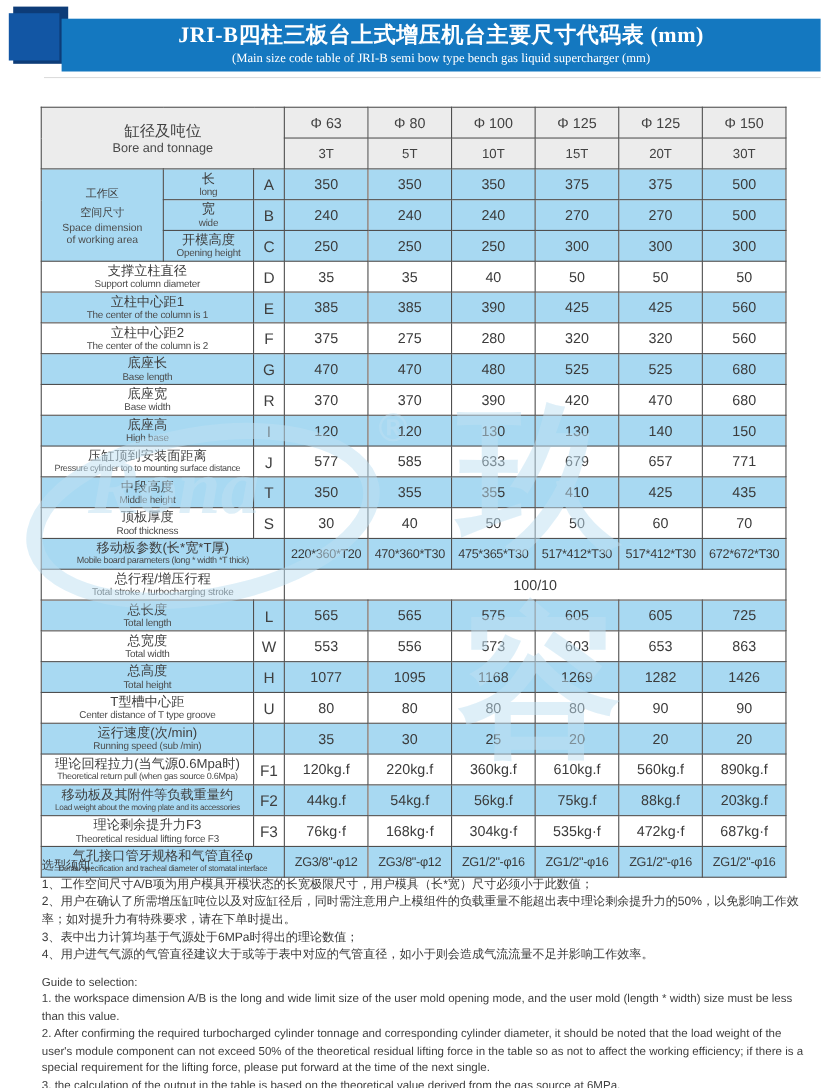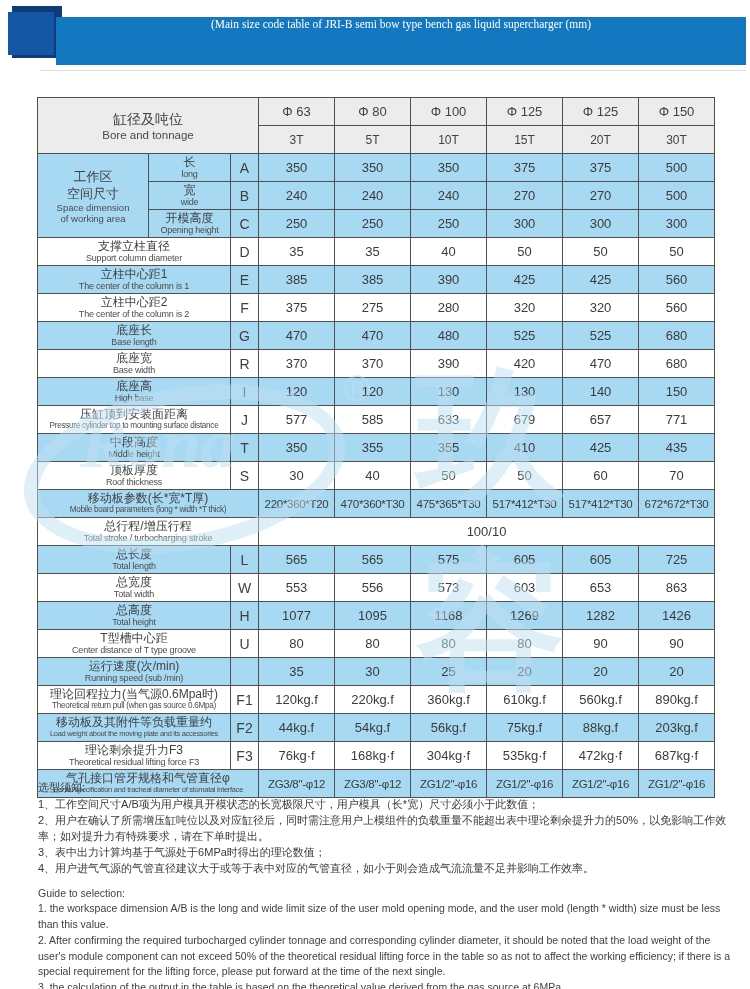--- a/index.html
+++ b/index.html
@@ -28,21 +28,21 @@
   .corner-zh { font-size:14px; color:#424242; line-height:18px; }
   .corner-en { font-size:11.5px; color:#4a4a4a; line-height:14px; }
   tr.blue  td { background:var(--row-blue,#a8d9f2); }
   tr.white td { background:#ffffff; }
   td.group-cell { background:var(--row-blue,#a8d9f2); }
   .zh  { font-size:12px; color:#3f3f3f; line-height:13px; white-space:nowrap; }
   .en  { font-size:9px;  color:#4c4c4c; line-height:10px; white-space:nowrap; letter-spacing:-0.2px; }
   .en-s  { font-size:8.2px; letter-spacing:-0.3px; }
   .en-xs { font-size:7.5px; letter-spacing:-0.3px; }
   .pre { white-space:pre-line; }
-  .group-zh { font-size:13px; color:#3f3f3f; line-height:17px; }
+  .group-zh { font-size:10px; color:#3f3f3f; line-height:17px; }
   .group-en { font-size:9.5px; color:#4c4c4c; line-height:11px; }
   td.code-cell { font-size:14px; color:#3f3f3f; }
   td.val { font-size:13px; color:#3b3b3b; }
   td.val-s { font-size:11.5px; letter-spacing:-0.3px; }
 
   
   .watermark { position:absolute; left:22px; top:366px; width:715px; height:185px;
                opacity:0.5; z-index:4; pointer-events:none; }
   .wm-ellipse { position:absolute; left:0; top:22px; width:295px; height:132px;
                 border:15px solid var(--watermark,#bfe0f2); border-radius:50%; transform:rotate(-10deg); }
@@ -59,20 +59,21 @@
   .notes-en { margin-top:9px; font-size:10.5px; color:#3f3f3f; line-height:1.5; }
   .note-item { }
 </style>
 </head>
 <body>
 
 <div class="cube-back"></div>
 <div class="cube-face"></div>
 
 <div class="banner">
+  <div class="banner-title">JRI-B四柱三板台上式增压机台主要尺寸代码表 (mm)</div>
   <div class="banner-sub">(Main size code table of JRI-B semi bow type bench gas liquid supercharger (mm)</div>
 </div>
 <div class="banner-rule"></div>
 
 <div class="table-wrap">
   <table>
     <colgroup>
       <col style="width:111px">
         <col style="width:82px">
         <col style="width:28px">

